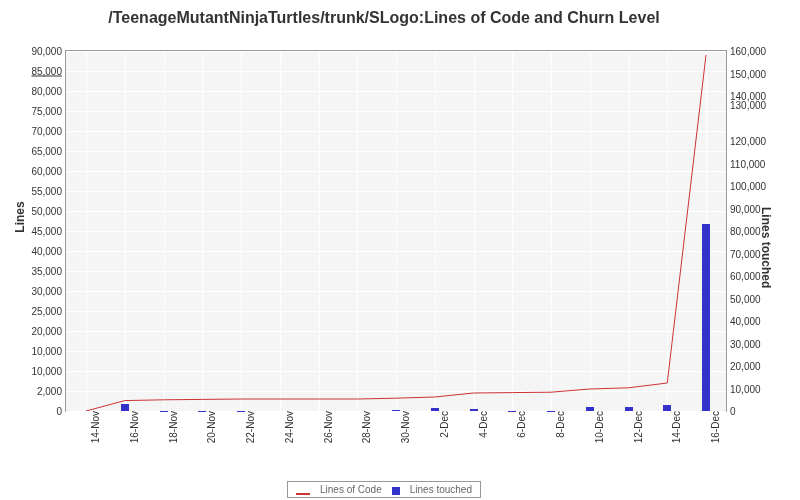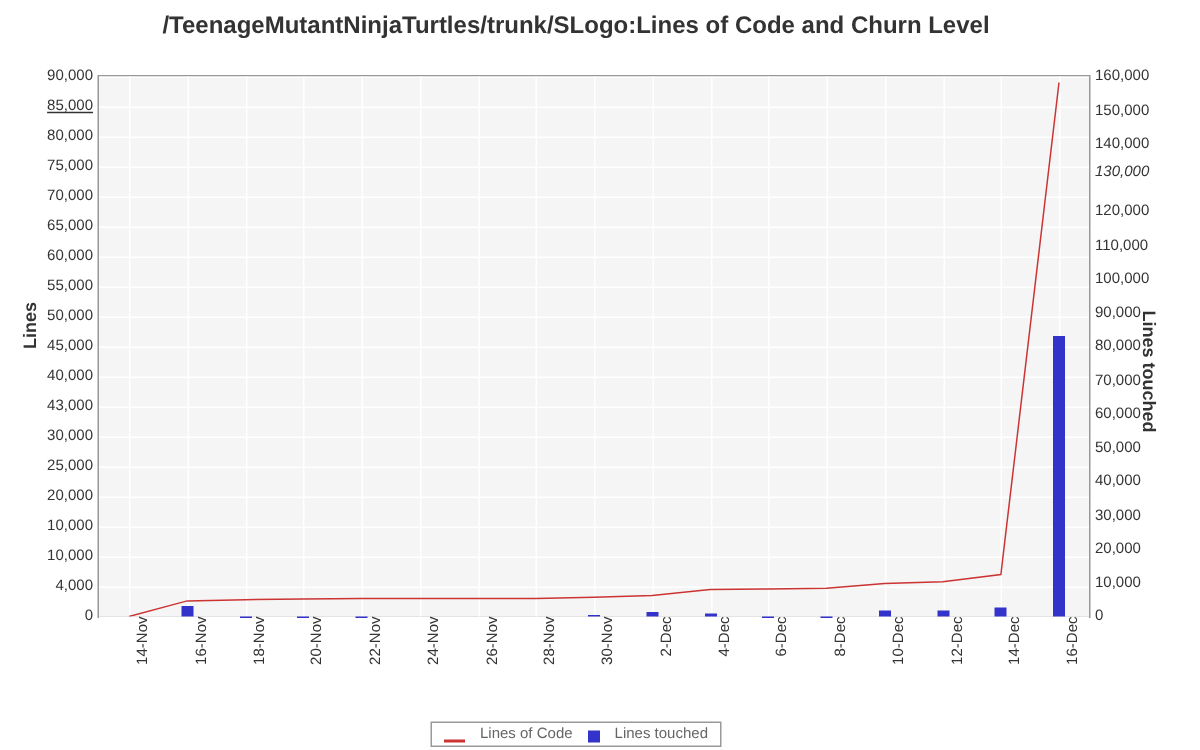--- a/index.html
+++ b/index.html
@@ -25,33 +25,33 @@
 <body>
 
 <div class="chart-container">
   <div class="title">/TeenageMutantNinjaTurtles/trunk/SLogo:Lines of Code and Churn Level</div>
   <div class="y-left-label">Lines</div>
   <div class="y-right-label">Lines touched</div>
   <div class="plot-area" id="plot">
       <div class="grid-line grid-h" style="top: 360px;"></div>
       <div class="tick-left" style="top: 360px;">0</div>
       <div class="grid-line grid-h" style="top: 340px;"></div>
-      <div class="tick-left" style="top: 340px;">4,000</div>
+      <div class="tick-left" style="top: 340px;">2,000</div>
       <div class="grid-line grid-h" style="top: 320px;"></div>
       <div class="tick-left" style="top: 320px;">10,000</div>
       <div class="grid-line grid-h" style="top: 300px;"></div>
       <div class="tick-left" style="top: 300px;">10,000</div>
       <div class="grid-line grid-h" style="top: 280px;"></div>
       <div class="tick-left" style="top: 280px;">20,000</div>
       <div class="grid-line grid-h" style="top: 260px;"></div>
       <div class="tick-left" style="top: 260px;">25,000</div>
       <div class="grid-line grid-h" style="top: 240px;"></div>
       <div class="tick-left" style="top: 240px;">30,000</div>
       <div class="grid-line grid-h" style="top: 220px;"></div>
-      <div class="tick-left" style="top: 220px;">43,000</div>
+      <div class="tick-left" style="top: 220px;">35,000</div>
       <div class="grid-line grid-h" style="top: 200px;"></div>
       <div class="tick-left" style="top: 200px;">40,000</div>
       <div class="grid-line grid-h" style="top: 180px;"></div>
       <div class="tick-left" style="top: 180px;">45,000</div>
       <div class="grid-line grid-h" style="top: 160px;"></div>
       <div class="tick-left" style="top: 160px;">50,000</div>
       <div class="grid-line grid-h" style="top: 140px;"></div>
       <div class="tick-left" style="top: 140px;">55,000</div>
       <div class="grid-line grid-h" style="top: 120px;"></div>
       <div class="tick-left" style="top: 120px;">60,000</div>
@@ -73,21 +73,21 @@
       <div class="tick-right" style="top: 292.5px;">30,000</div>
       <div class="tick-right" style="top: 270px;">40,000</div>
       <div class="tick-right" style="top: 247.5px;">50,000</div>
       <div class="tick-right" style="top: 225px;">60,000</div>
       <div class="tick-right" style="top: 202.5px;">70,000</div>
       <div class="tick-right" style="top: 180px;">80,000</div>
       <div class="tick-right" style="top: 157.5px;">90,000</div>
       <div class="tick-right" style="top: 135px;">100,000</div>
       <div class="tick-right" style="top: 112.5px;">110,000</div>
       <div class="tick-right" style="top: 90px;">120,000</div>
-      <div class="tick-right" style="top: 64px; font-style: italic;">130,000</div>
+      <div class="tick-right" style="top: 54px;">130,000</div>
       <div class="tick-right" style="top: 45px; text-align: right;">140,000</div>
       <div class="tick-right" style="top: 22.5px;">150,000</div>
       <div class="tick-right" style="top: 0px;">160,000</div>
       <div class="grid-line grid-v" style="left: 20px;"></div>
       <div class="tick-bottom" style="left: 20px;">14-Nov</div>
       <div class="grid-line grid-v" style="left: 58.75px;"></div>
       <div class="tick-bottom" style="left: 58.75px;">16-Nov</div>
       <div class="grid-line grid-v" style="left: 97.5px;"></div>
       <div class="tick-bottom" style="left: 97.5px;">18-Nov</div>
       <div class="grid-line grid-v" style="left: 136.25px;"></div>

